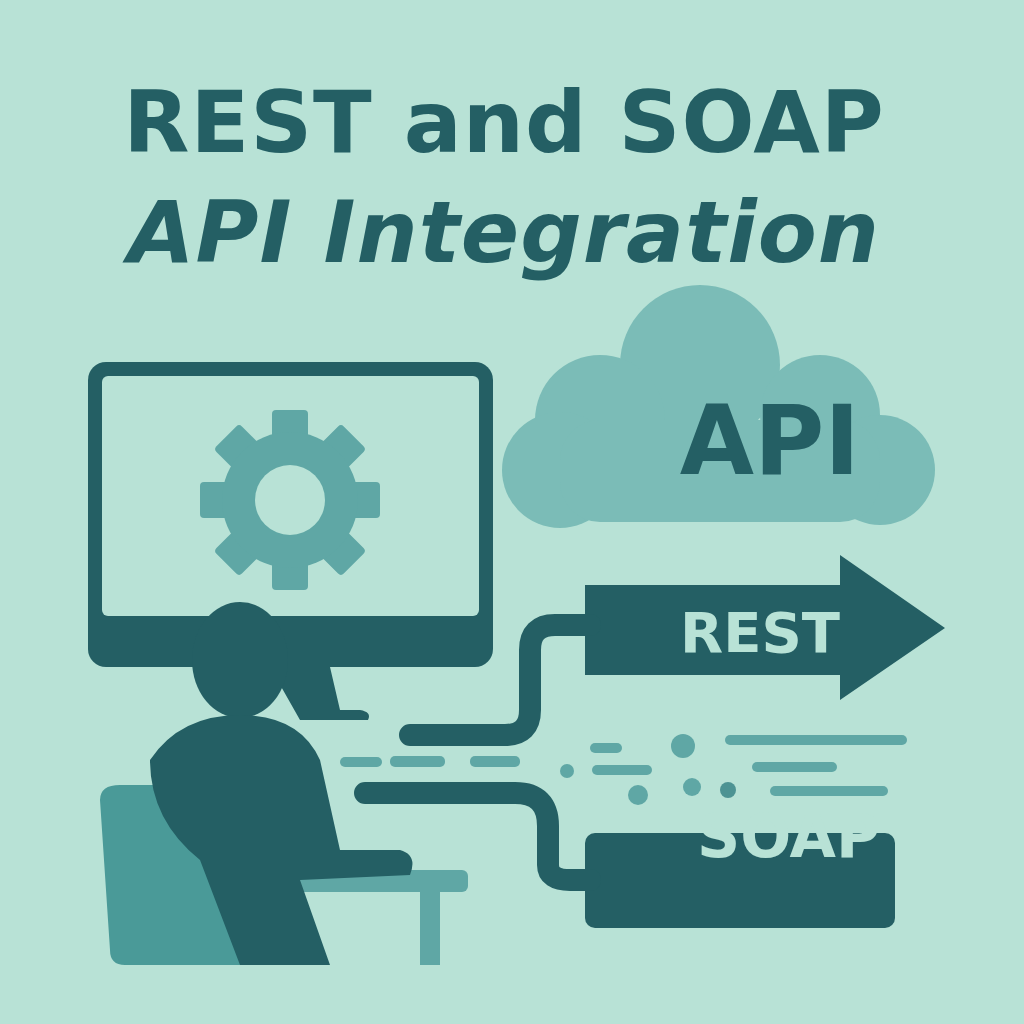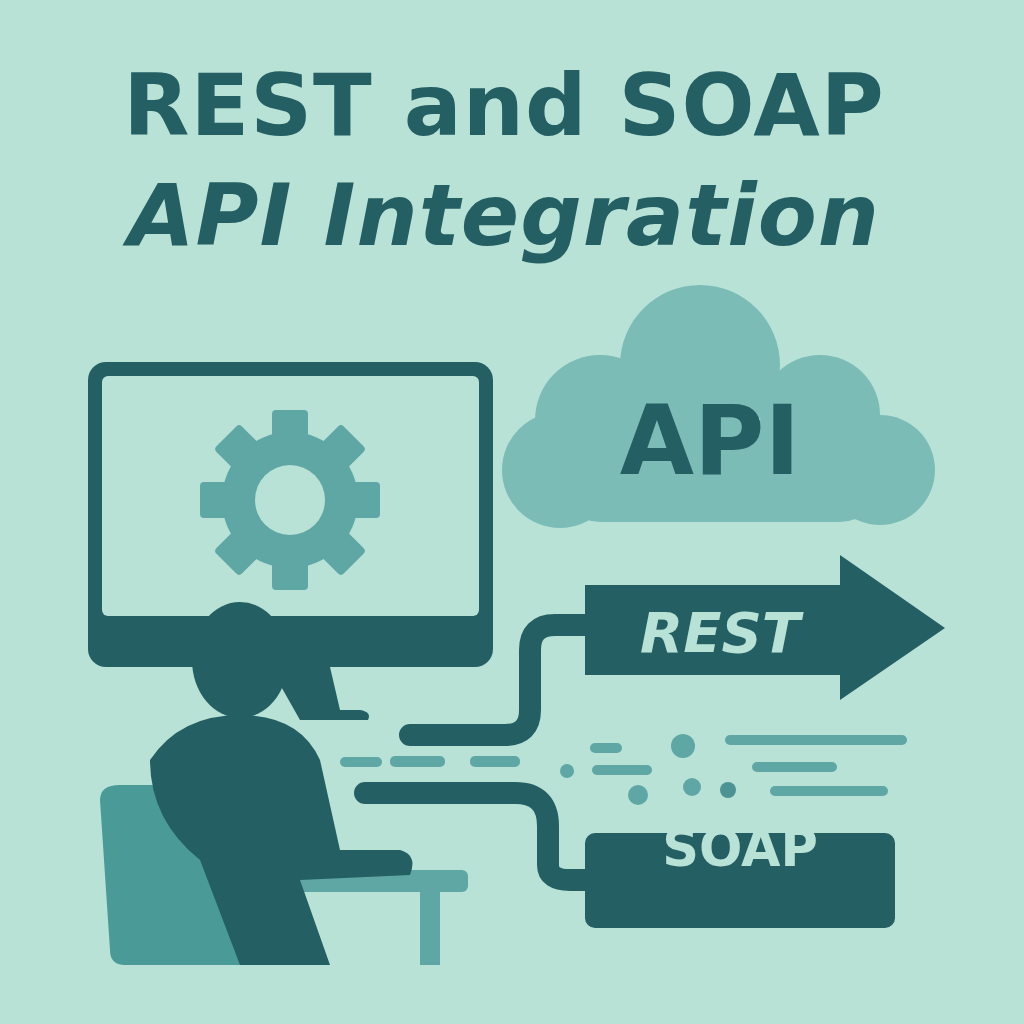--- a/index.html
+++ b/index.html
@@ -1,24 +1,24 @@
 <!DOCTYPE html>
 <html><head>
 <meta charset="utf-8">
 <style>
   html,body{margin:0;padding:0;}
   body{width:1024px;height:1024px;background:#b8e2d6;position:relative;overflow:hidden;font-family:"DejaVu Sans","Liberation Sans",sans-serif;}
-  .title{position:absolute;left:0;width:1008px;text-align:center;color:#245f64;font-weight:bold;font-size:86px;line-height:1;letter-spacing:1px;}
+  .title{position:absolute;left:0;width:1008px;text-align:center;color:#245f64;font-weight:bold;font-size:86px;line-height:1;letter-spacing:1px;margin-top:17px;}
   #t1{top:62px;}
   #t2{top:172px;font-style:italic;}
   svg{position:absolute;left:0;top:0;}
-  .lbl{position:absolute;color:#b8e2d6;font-weight:bold;text-align:center;}
+  .lbl{position:absolute;color:#b8e2d6;font-weight:bold;text-align:right;}
   #api{left:560px;top:385px;width:300px;font-size:96px;color:#245f64;}
-  #rest{left:600px;top:600px;width:240px;font-size:56px;font-style:italic;}
-  #soap{left:600px;top:819px;width:280px;font-size:51px;}
+  #rest{left:600px;top:600px;width:240px;font-size:56px;}
+  #soap{left:600px;top:801px;width:280px;font-size:60px;}
 </style>
 </head>
 <body>
 
 <div class="title" id="t1">REST and SOAP</div>
 <div class="title" id="t2">API Integration</div>
 
 <svg width="1024" height="1024" viewBox="0 0 1024 1024">
 
   <g fill="#7bbcb7">

